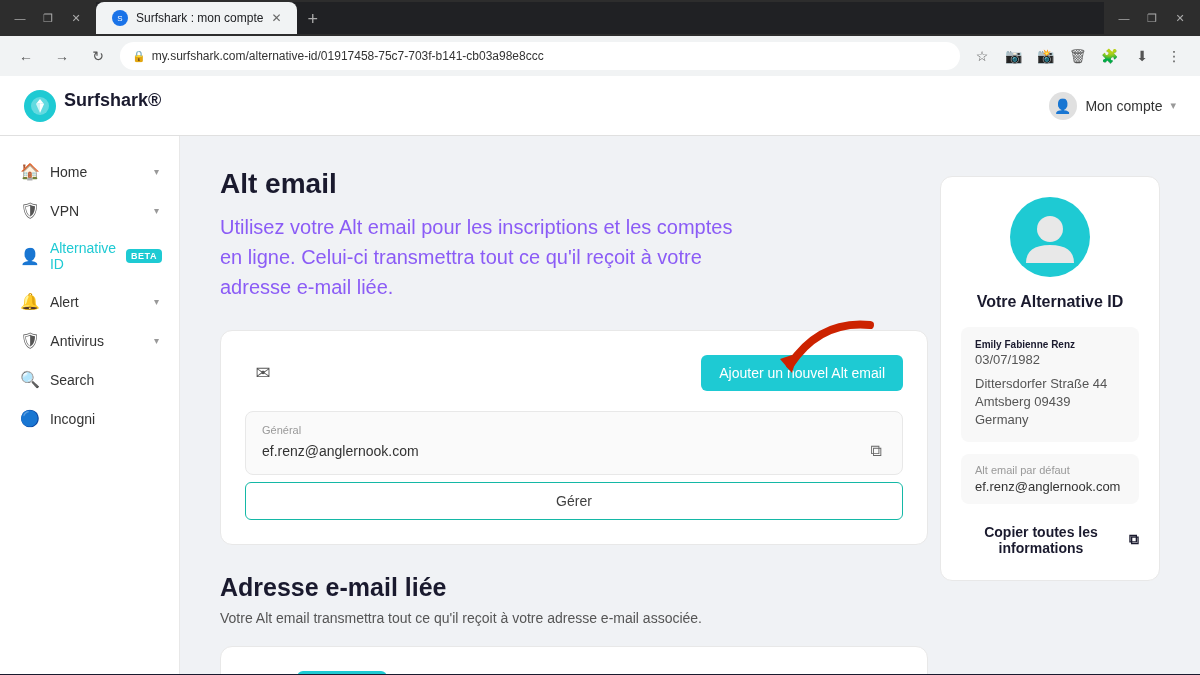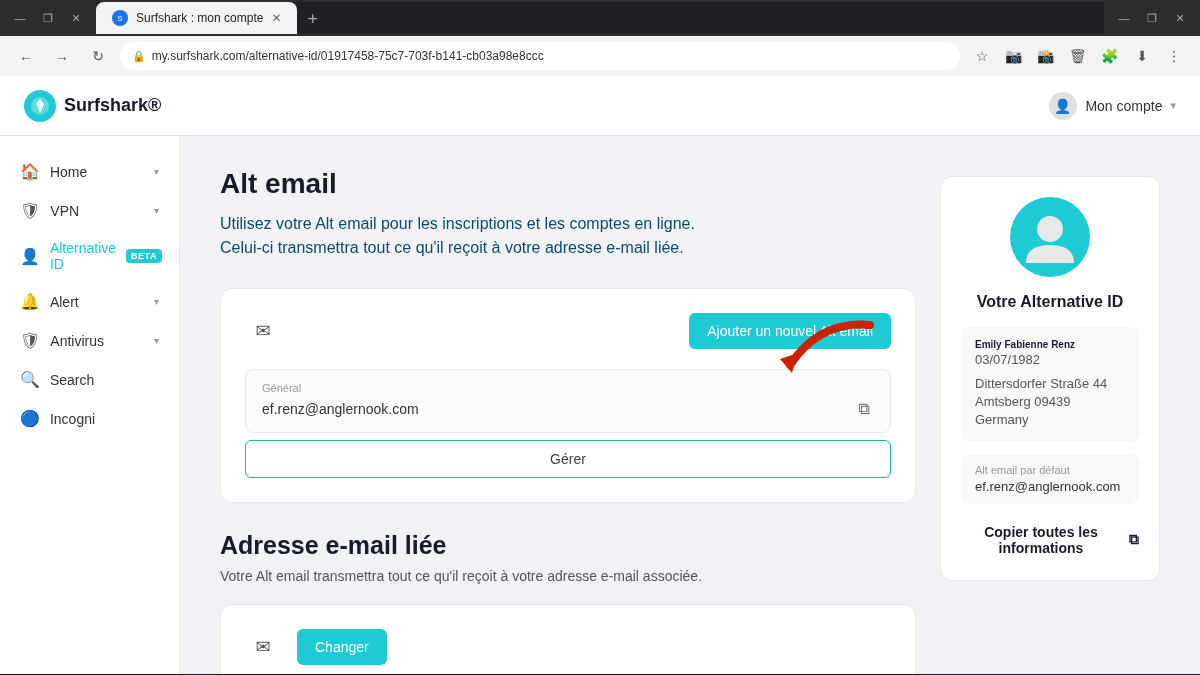--- a/index.html
+++ b/index.html
@@ -108,21 +108,21 @@
       gap: 4px;
     }
     .toolbar-icon-btn {
       background: none; border: none; color: #555;
       width: 28px; height: 28px;
       display: flex; align-items: center; justify-content: center;
       cursor: pointer; border-radius: 50%; font-size: 14px;
     }
     .logo-area {
       display: flex;
-      align-items: center;
+      align-items: flex-start;
       gap: 8px;
       font-weight: 700;
       font-size: 18px;
       color: #1a1a2e;
       flex: 0 0 180px;
     }
     .logo-icon {
       width: 32px; height: 32px;
       background: #1ecad3;
       border-radius: 50%;
@@ -180,36 +180,36 @@
       letter-spacing: 0.5px;
     }
 
     
     .main-content {
       flex: 1;
       padding: 32px 40px;
       overflow-y: auto;
       background: #f0f2f5;
       display: flex;
-      gap: 24px;
+      gap: 12px;
     }
     .content-area {
       flex: 1;
     }
 
     
     .page-title {
       font-size: 28px;
       font-weight: 700;
       color: #1a1a2e;
       margin-bottom: 12px;
     }
     .page-description {
-      font-size: 16px;
-      color: #0c4a6e;
+      font-size: 20px;
+      color: #8b5cf6;
       margin-bottom: 28px;
       line-height: 1.5;
       max-width: 520px;
     }
 
     
     .card {
       background: white;
       border-radius: 12px;
       padding: 24px;

